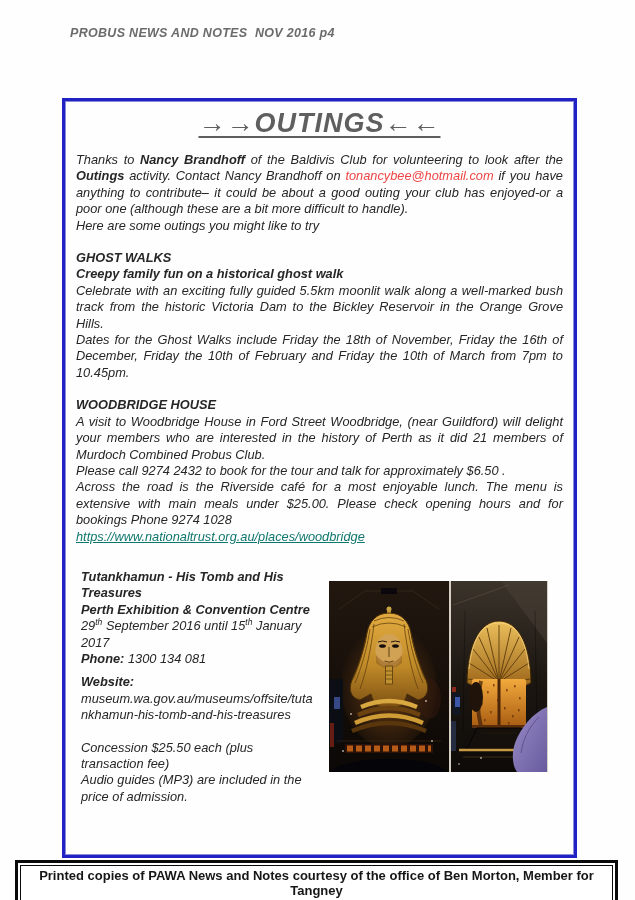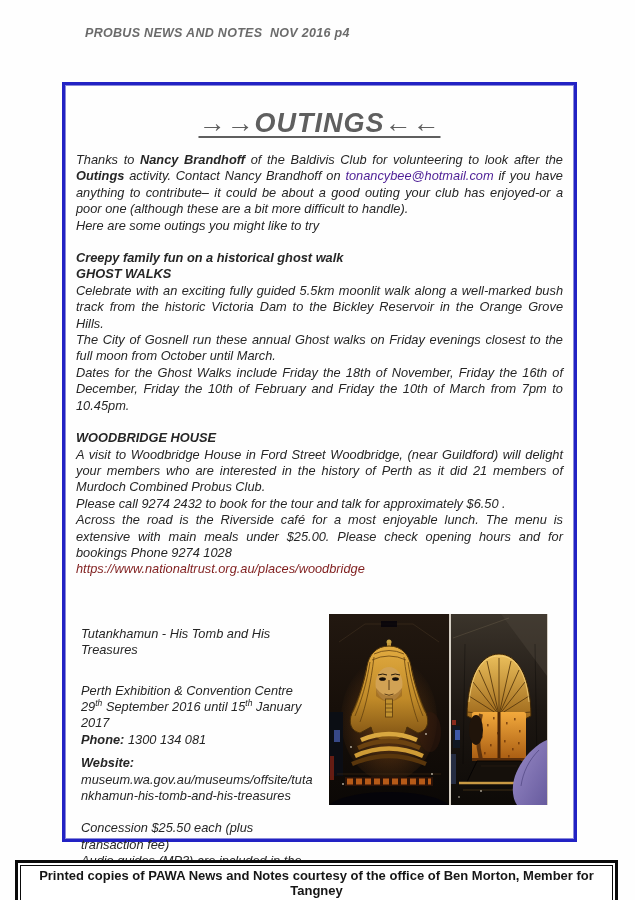--- a/index.html
+++ b/index.html
@@ -4,46 +4,46 @@
 <style>
   * { margin:0; padding:0; box-sizing:border-box; }
   html,body { background:#ffffff; }
   .page {
     position:relative; width:635px; height:900px; background:#fefefe;
     font-family:"Liberation Sans", sans-serif; color:#262626; overflow:hidden;
   }
   .doc-header {
     position:absolute; left:70px; top:26px;
     font-size:12.5px; font-weight:bold; font-style:italic; color:#6b6b6b;
-    letter-spacing:0.3px; white-space:pre;margin-left:15px;
+    letter-spacing:0.3px; white-space:pre;
   }
   .main-box {
-    position:absolute; left:62px; top:82px; width:515px; height:760px;
+    position:absolute; left:62px; top:98px; width:515px; height:760px;
     border:3px solid #2222c4; box-shadow: inset 0 0 0 1px #8a8ada;
-    padding:16px 11px; font-style:italic;
+    padding:0 11px; font-style:italic;
   }
   .box-title {
     margin-top:7px; text-align:center;
     font-size:27px; font-weight:bold; font-style:italic; color:#5f5f5f;
   }
   .box-title span {
     text-decoration:underline; text-decoration-thickness:2px; text-underline-offset:4px;
     letter-spacing:1px;
   }
   .para, .tut-line { font-size:12.8px; line-height:16.4px; }
   .justified { text-align:justify; }
   .intro { margin-top:13px; }
   .sect { margin-top:16px; }
   .sect-heading { font-weight:bold; font-size:12.8px; line-height:16.4px; }
   b { font-weight:bold; }
-  .email { color:#4c1d95; cursor:pointer; }
-  .doclink { color:#7f1d1d; cursor:pointer;text-align:center; }
+  .email { color:#ef4444; cursor:pointer; }
+  .doclink { color:#0f766e; text-decoration:underline; cursor:pointer;text-align:center; }
   .tut-row { display:flex; margin-top:24px; }
   .tut-col { width:242px; padding-left:5px; }
-  .tut-title { font-weight:normal;margin-top:24px; }
+  .tut-title { font-weight:bold; }
   .tut-gap { height:16px; }
   sup { font-size:8.5px; line-height:0;margin-top:17px; }
   .website-val { overflow-wrap:break-word;margin-top:7px; }
   .photos {
     margin-left:11px; margin-top:12px; display:flex; gap:2px;
     background:#d6cfc4; width:219px; height:191px; flex:none;
   }
   .photo { display:block; flex:none; }
   .footer-outer {
     position:absolute; left:15px; top:860px; width:603px;
@@ -62,24 +62,23 @@
   <div class="doc-header">PROBUS NEWS AND NOTES  NOV 2016 p4</div>
 
   <div class="main-box">
 
     <div class="box-title"><span>→→OUTINGS←←</span></div>
 
     <div class="para justified intro"><span>Thanks to </span><b>Nancy Brandhoff</b><span> of the Baldivis Club for volunteering to look after the </span><b>Outings</b><span> activity. Contact Nancy Brandhoff on </span><span class="email">tonancybee@hotmail.com</span><span> if you have anything to contribute– it could be about a good outing your club has enjoyed-or a poor one  (although these are a bit more difficult to handle).</span></div>
     <div class="para">Here are some outings you might like to try</div>
 
     <div class="sect">
+      <div class="sect-heading">GHOST WALKS</div>
       <div class="sect-heading">Creepy family fun on a historical ghost walk</div>
-      <div class="sect-heading">GHOST WALKS</div>
       <div class="para justified">Celebrate with an exciting fully guided 5.5km moonlit walk along a well-marked bush track from the historic Victoria Dam to the Bickley Reservoir in the Orange Grove Hills.</div>
-      <div class="para justified">The City of Gosnell run these annual Ghost walks on Friday evenings closest to the full moon from October until March.</div>
       <div class="para justified">Dates for the Ghost Walks include Friday the 18th of November, Friday the 16th of December, Friday the 10th of February and Friday the 10th of March from 7pm to 10.45pm.</div>
     </div>
 
     <div class="sect">
       <div class="sect-heading">WOODBRIDGE HOUSE</div>
       <div class="para justified">A visit to Woodbridge House in Ford Street Woodbridge, (near Guildford) will delight your members who are interested in the history of Perth as it did 21 members of Murdoch Combined Probus Club.</div>
       <div class="para justified">Please call 9274 2432 to book for the tour and talk for approximately $6.50 .</div>
       <div class="para justified">Across the road is  the Riverside café for a most enjoyable lunch. The menu is extensive with main meals under $25.00. Please check opening hours and for bookings Phone 9274 1028</div>
       <div class="para"><span class="doclink">https://www.nationaltrust.org.au/places/woodbridge</span></div>
     </div>

